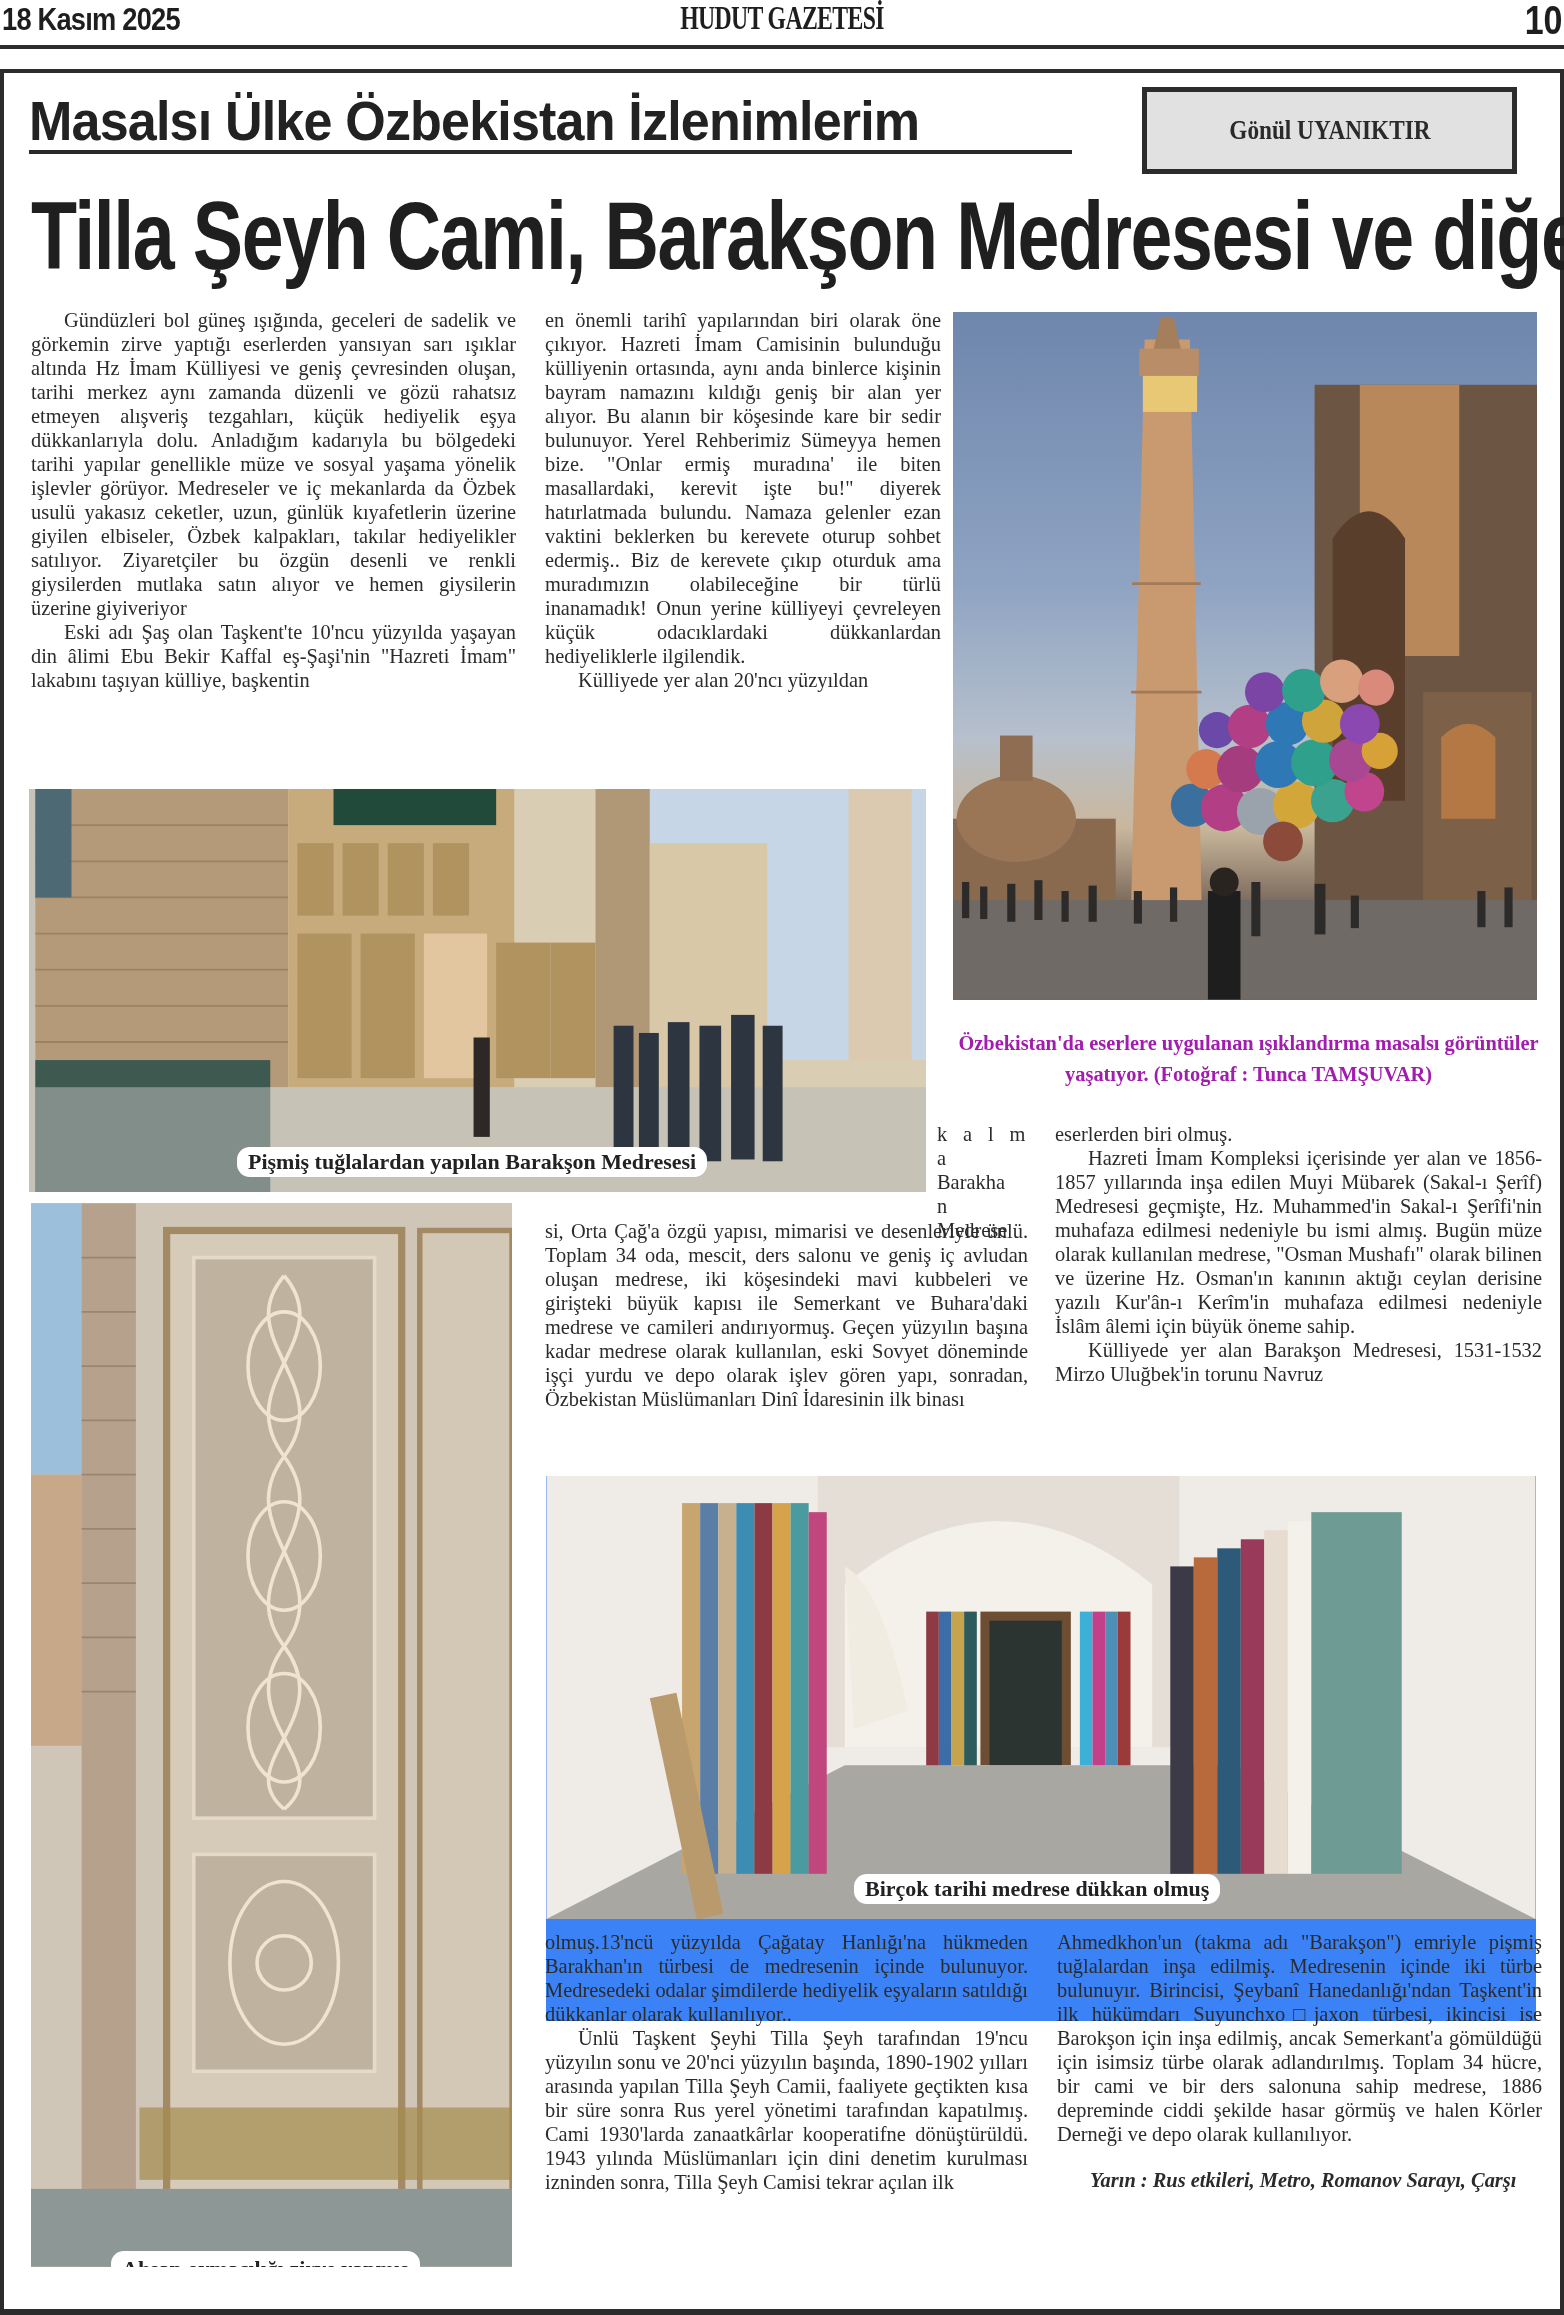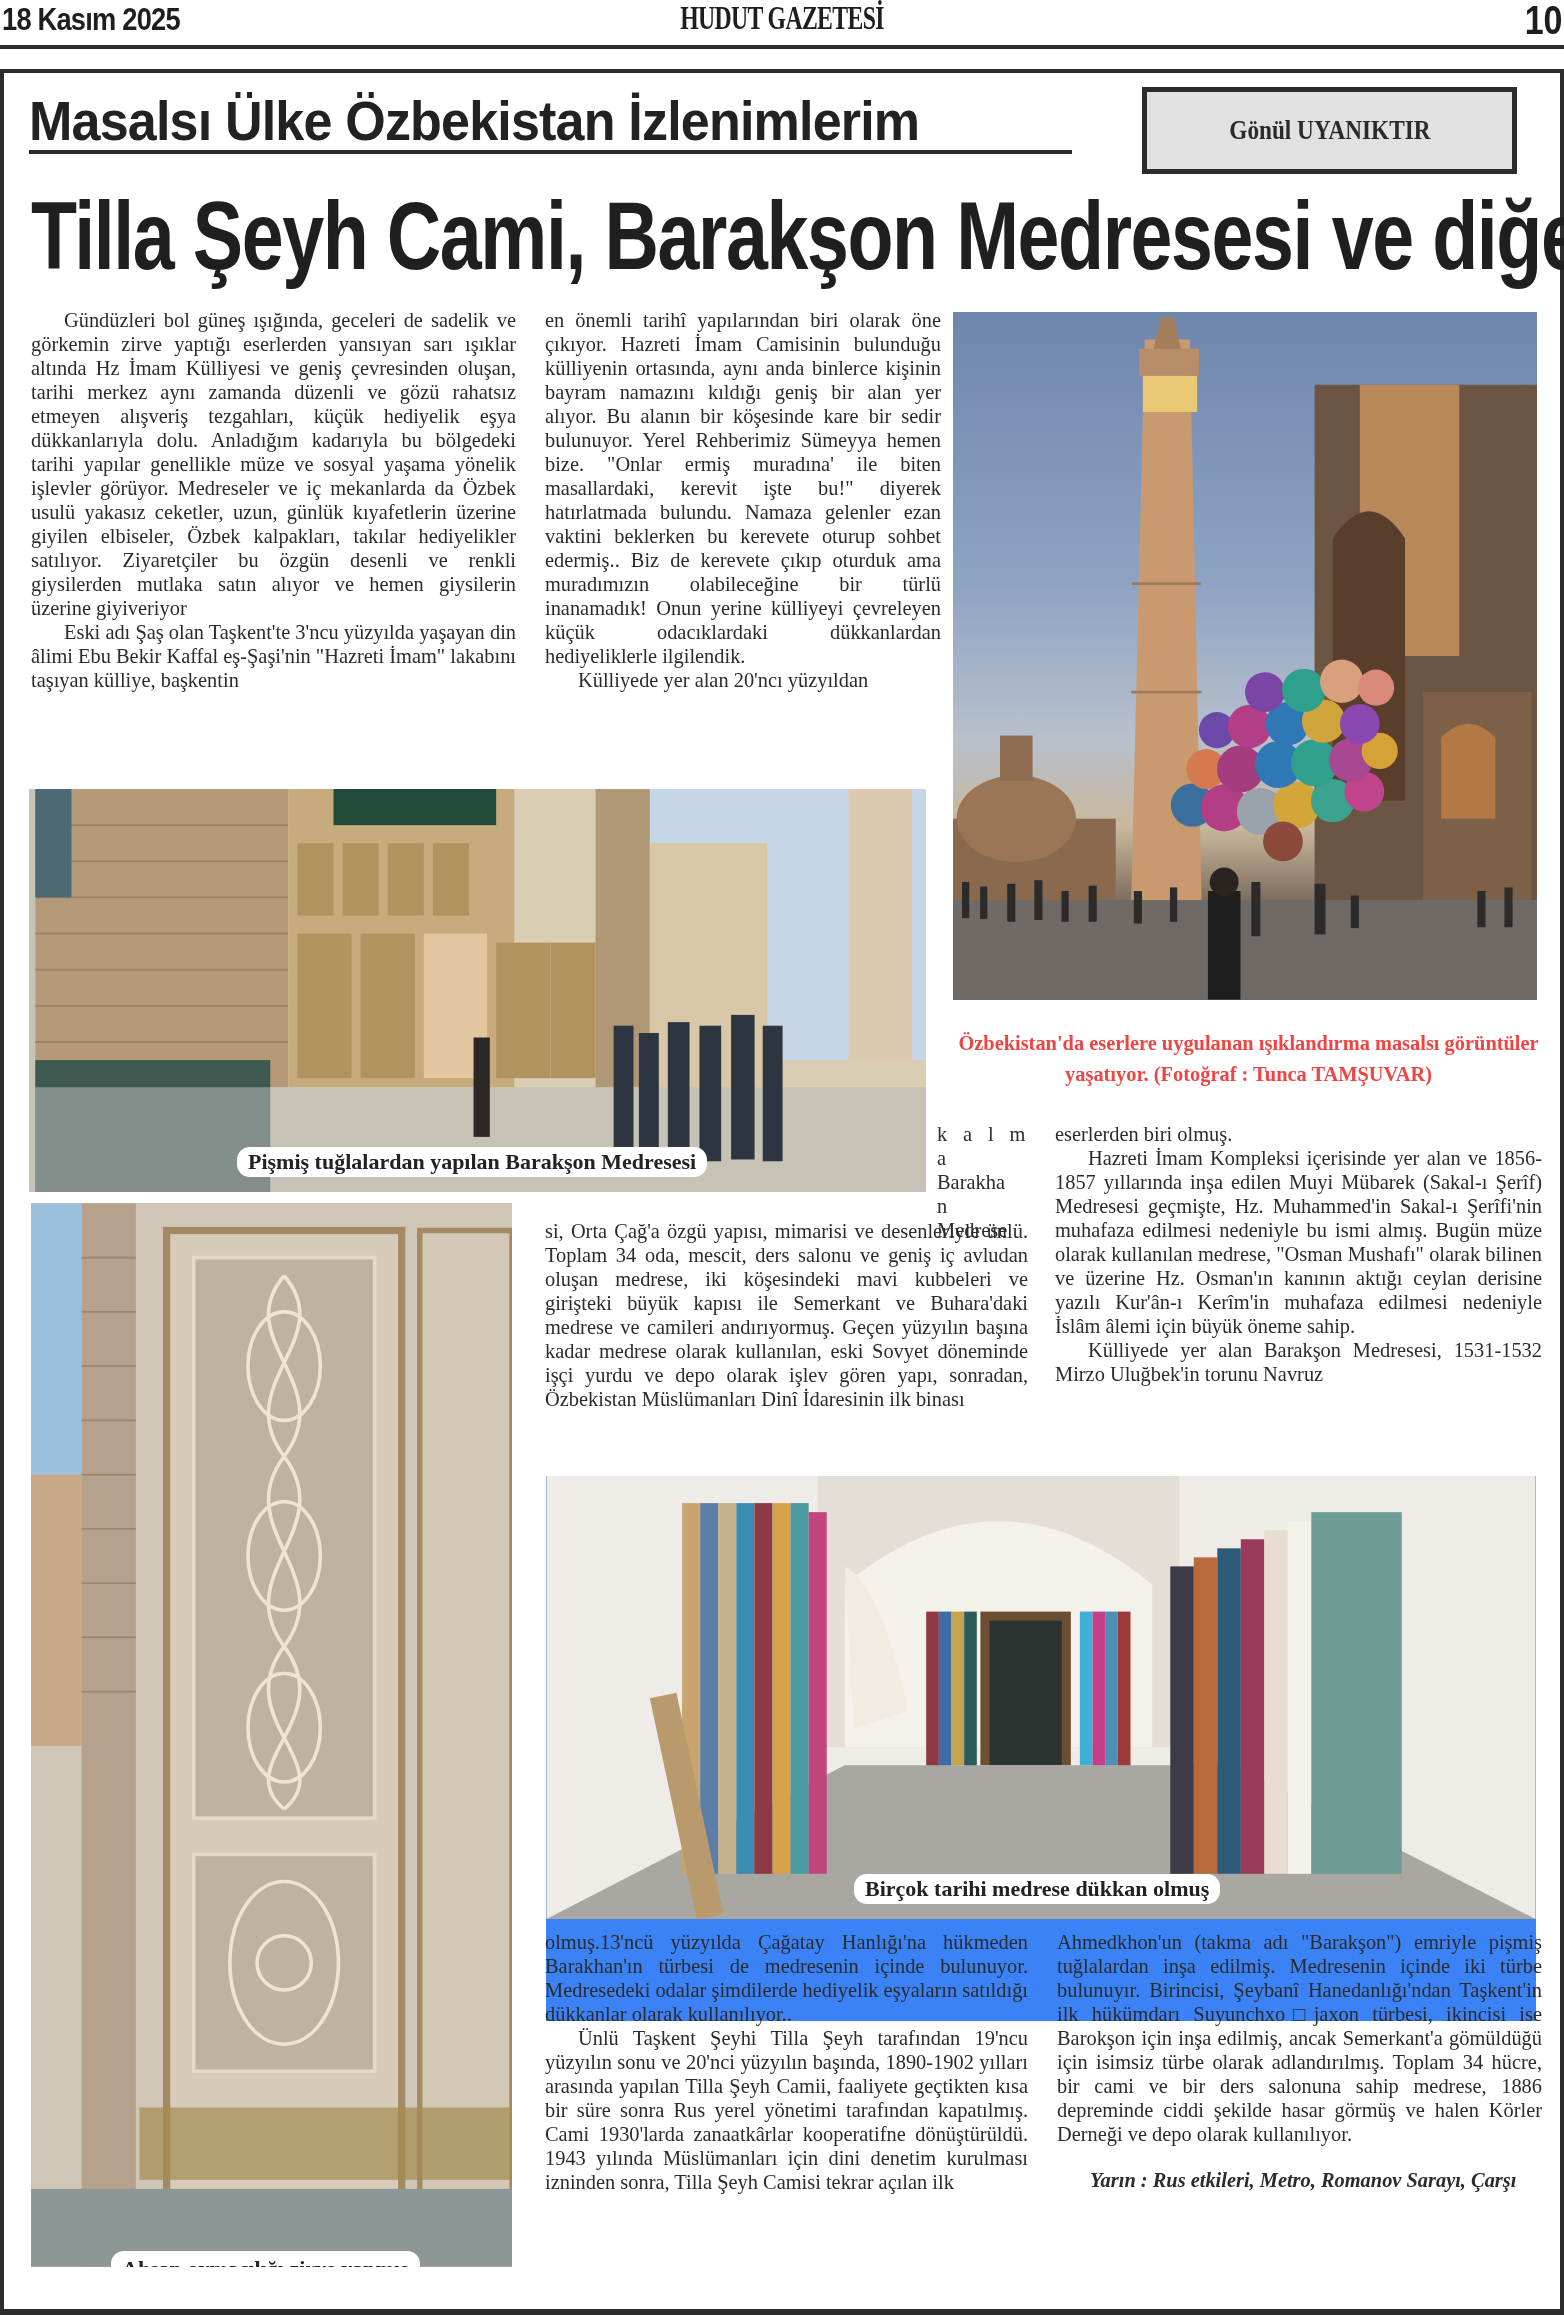--- a/index.html
+++ b/index.html
@@ -27,21 +27,21 @@
 
   
   .col { position: absolute; font-family: "Liberation Serif", serif; font-size: 20.4px; line-height: 24px; color: #2b2b2b; text-align: justify; }
   .col p { text-indent: 33px; }
   .col p.noindent { text-indent: 0; }
   .col p.last-left { text-align-last: left; }
 
   
   .photo { position: absolute; overflow: hidden; }
   .caption-pill { position: absolute; background: #ffffff; border-radius: 12.7px; padding: 1.8px 11px; font-family: "Liberation Serif", serif; font-weight: bold; font-size: 22px; color: #222; white-space: nowrap; }
-  .caption-text { position: absolute; font-family: "Liberation Serif", serif; font-weight: bold; font-size: 20.4px; line-height: 31px; color: #ef4444; text-align: center; }
+  .caption-text { position: absolute; font-family: "Liberation Serif", serif; font-weight: bold; font-size: 20.4px; line-height: 31px; color: #a21caf; text-align: center; }
   .signoff { font-family: "Liberation Serif", serif; font-weight: bold; font-style: italic; }
 </style>
 </head>
 <body>
 
 <div class="masthead">
   <div class="mh-date">18 Kasım 2025</div>
   <div class="mh-paper">HUDUT GAZETESİ</div>
   <div class="mh-page">10</div>
   <div class="mh-rule"></div>
@@ -55,21 +55,21 @@
 <div class="author-box">
   <div class="author-inner">
     <span class="author-name">Gönül UYANIKTIR</span>
   </div>
 </div>
 
 <div class="headline">Tilla Şeyh Cami, Barakşon Medresesi ve diğerleri</div>
 
 <div class="col" style="left:31px; top:308px; width:485px;">
   <p class="last-left">Gündüzleri bol güneş ışığında, geceleri de sadelik ve görkemin zirve yaptığı eserlerden yansıyan sarı ışıklar altında Hz İmam Külliyesi ve geniş çevresinden oluşan, tarihi merkez aynı zamanda düzenli ve gözü rahatsız etmeyen alışveriş tezgahları, küçük hediyelik eşya dükkanlarıyla dolu. Anladığım kadarıyla bu bölgedeki tarihi yapılar genellikle müze ve sosyal yaşama yönelik işlevler görüyor. Medreseler ve iç mekanlarda da Özbek usulü yakasız ceketler, uzun, günlük kıyafetlerin üzerine giyilen elbiseler, Özbek kalpakları, takılar hediyelikler satılıyor. Ziyaretçiler bu özgün desenli ve renkli giysilerden mutlaka satın alıyor ve hemen giysilerin üzerine giyiveriyor</p>
-  <p>Eski adı Şaş olan Taşkent'te 3'ncu yüzyılda yaşayan din âlimi Ebu Bekir Kaffal eş-Şaşi'nin "Hazreti İmam" lakabını taşıyan külliye, başkentin</p>
+  <p>Eski adı Şaş olan Taşkent'te 10'ncu yüzyılda yaşayan din âlimi Ebu Bekir Kaffal eş-Şaşi'nin "Hazreti İmam" lakabını taşıyan külliye, başkentin</p>
 </div>
 
 <div class="col" style="left:545px; top:308px; width:396px;">
   <p class="noindent last-left">en önemli tarihî yapılarından biri olarak öne çıkıyor. Hazreti İmam Camisinin bulunduğu külliyenin ortasında, aynı anda binlerce kişinin bayram namazını kıldığı geniş bir alan yer alıyor. Bu alanın bir köşesinde kare bir sedir bulunuyor. Yerel Rehberimiz Sümeyya hemen bize. "Onlar ermiş muradına' ile biten masallardaki, kerevit işte bu!" diyerek hatırlatmada bulundu. Namaza gelenler ezan vaktini beklerken bu kerevete oturup sohbet edermiş.. Biz de kerevete çıkıp oturduk ama muradımızın olabileceğine bir türlü inanamadık! Onun yerine külliyeyi çevreleyen küçük odacıklardaki dükkanlardan hediyeliklerle ilgilendik.</p>
   <p>Külliyede yer alan 20'ncı yüzyıldan</p>
 </div>
 
 <div class="photo" style="left:953px; top:312px; width:584px; height:688px; background: linear-gradient(180deg,#6f86ad 0%,#8fa4c3 40%,#b7c0cc 62%,#c9b79c 75%,#7b6a5c 86%,#6c6866 100%);">
   <svg width="584" height="688" viewBox="0 0 646 760">
 

